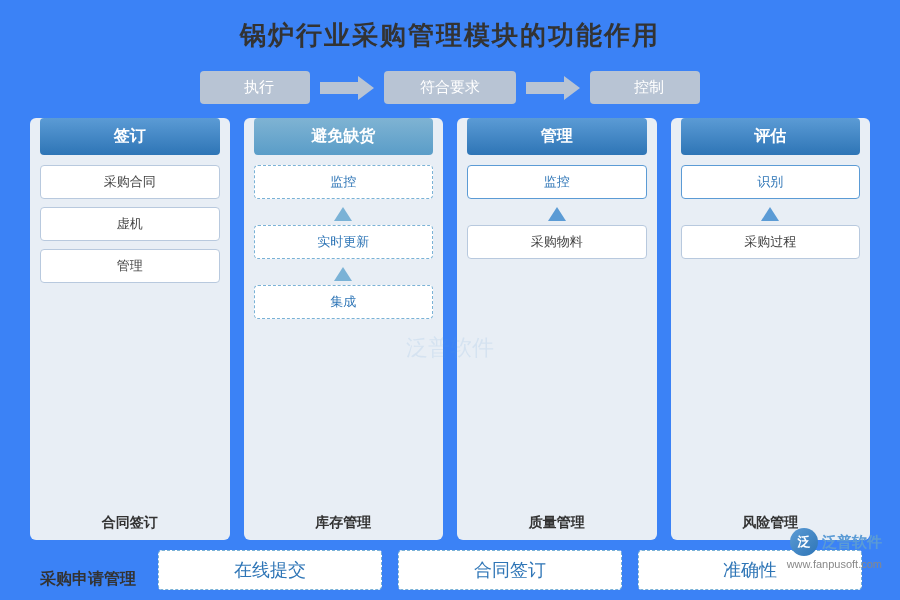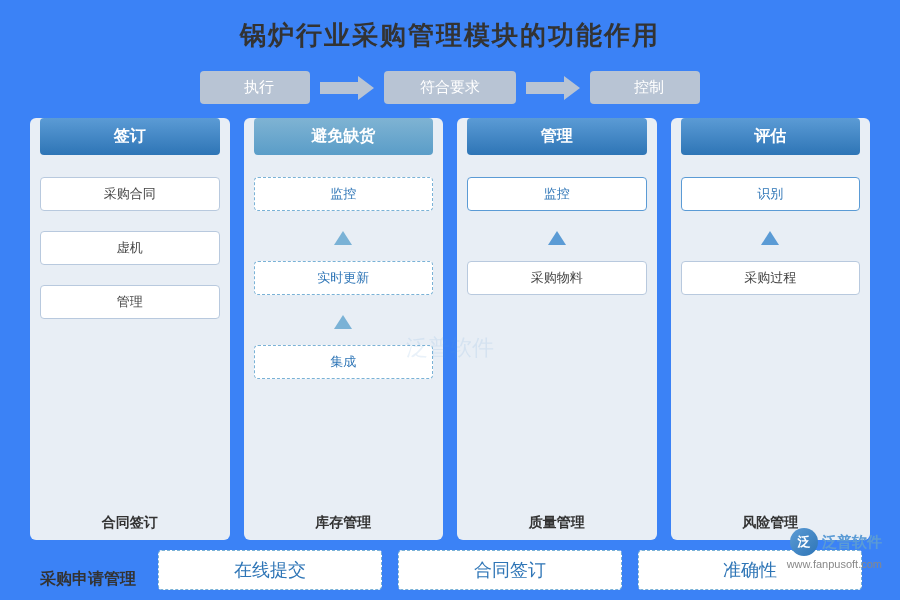--- a/index.html
+++ b/index.html
@@ -61,21 +61,20 @@
     }
     .column {
       flex: 1;
       display: flex;
       flex-direction: column;
       align-items: center;
       background: #e8eef5;
       border-radius: 6px;
       padding: 0 10px 8px 10px;
       min-width: 0;
-      gap: 12px;
     }
     .col-header {
       width: 100%;
       border-radius: 4px;
       text-align: center;
       font-size: 16px;
       font-weight: bold;
       color: #fff;
       padding: 8px 0;
       margin-bottom: 10px;

